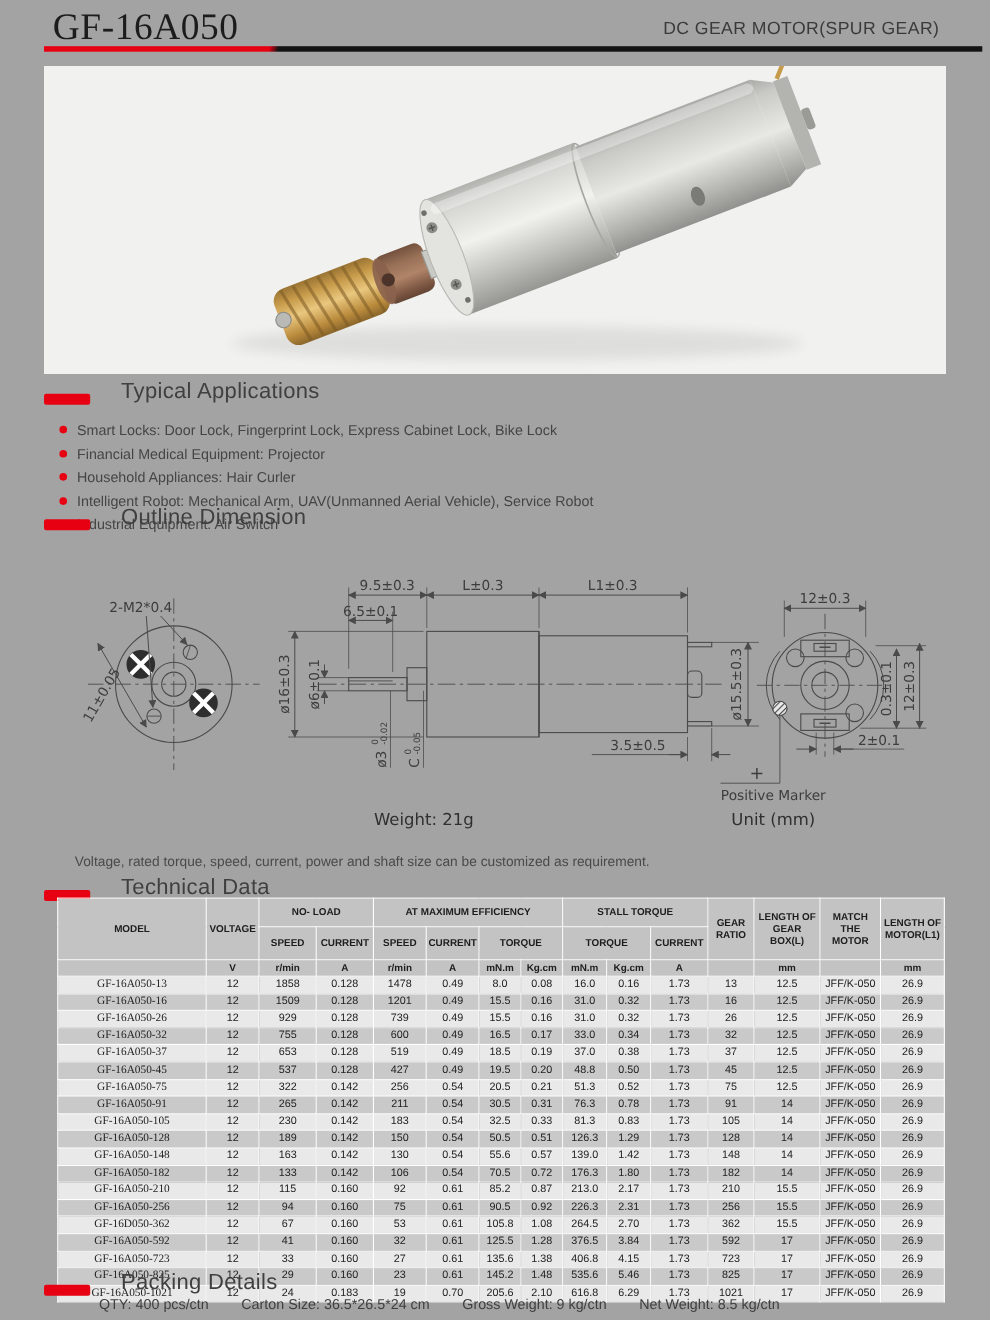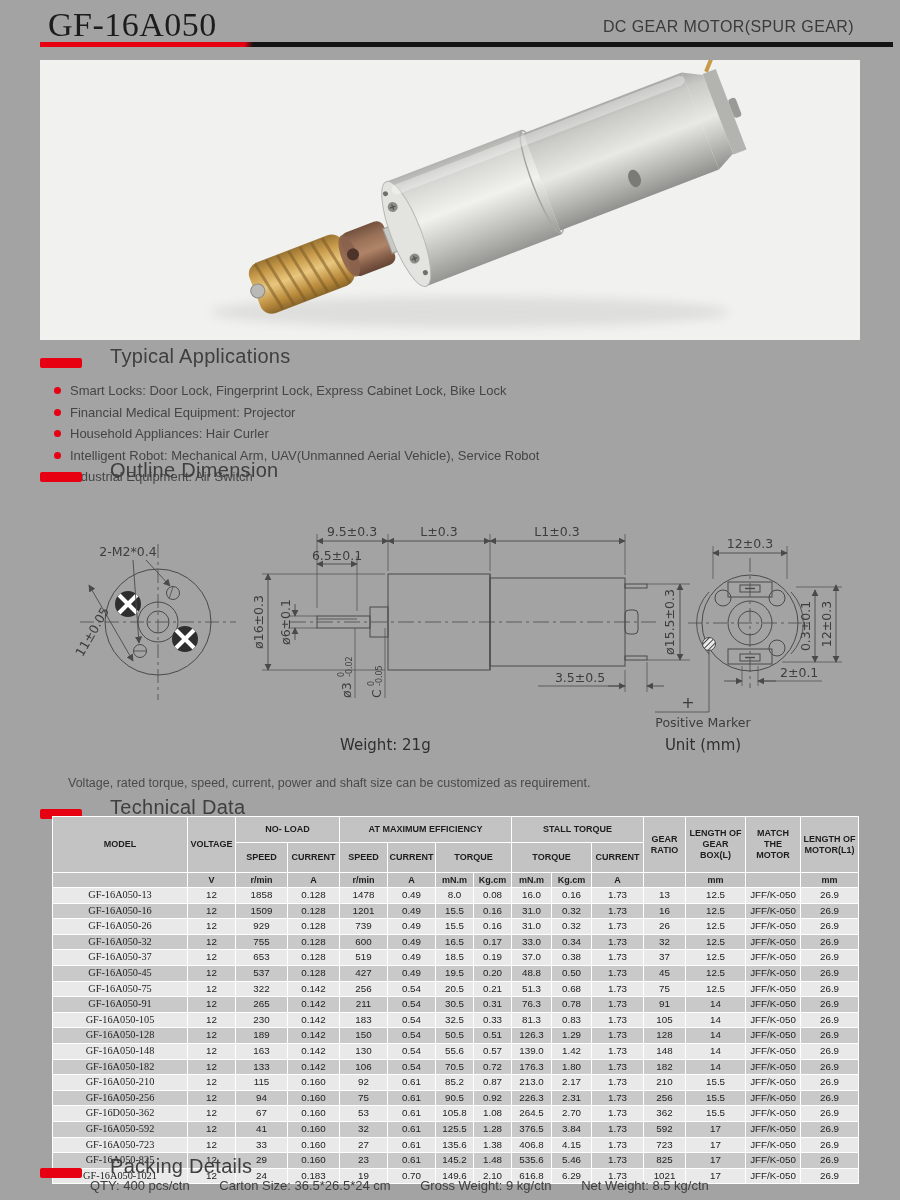--- a/index.html
+++ b/index.html
@@ -509,21 +509,21 @@
         <tr>
           <td class="model-cell">GF-16A050-75</td>
           <td>12</td>
           <td>322</td>
           <td>0.142</td>
           <td>256</td>
           <td>0.54</td>
           <td>20.5</td>
           <td>0.21</td>
           <td>51.3</td>
-          <td>0.68</td>
+          <td>0.52</td>
           <td>1.73</td>
           <td>75</td>
           <td>12.5</td>
           <td>JFF/K-050</td>
           <td>26.9</td>
         </tr>
         <tr>
           <td class="model-cell">GF-16A050-91</td>
           <td>12</td>
           <td>265</td>
@@ -710,21 +710,21 @@
           <td>JFF/K-050</td>
           <td>26.9</td>
         </tr>
         <tr>
           <td class="model-cell">GF-16A050-1021</td>
           <td>12</td>
           <td>24</td>
           <td>0.183</td>
           <td>19</td>
           <td>0.70</td>
-          <td>149.6</td>
+          <td>205.6</td>
           <td>2.10</td>
           <td>616.8</td>
           <td>6.29</td>
           <td>1.73</td>
           <td>1021</td>
           <td>17</td>
           <td>JFF/K-050</td>
           <td>26.9</td>
         </tr>
       </tbody>

